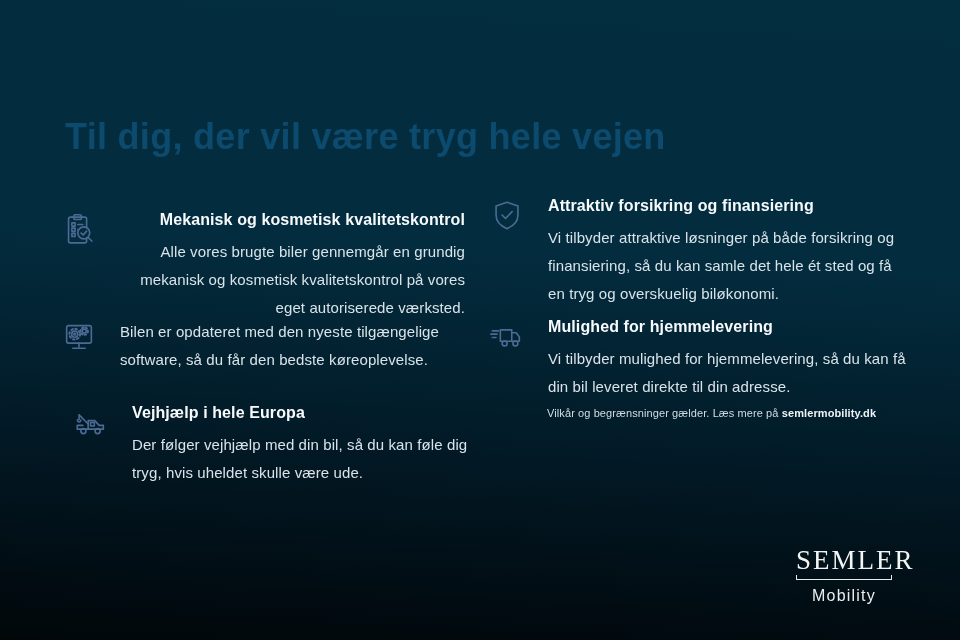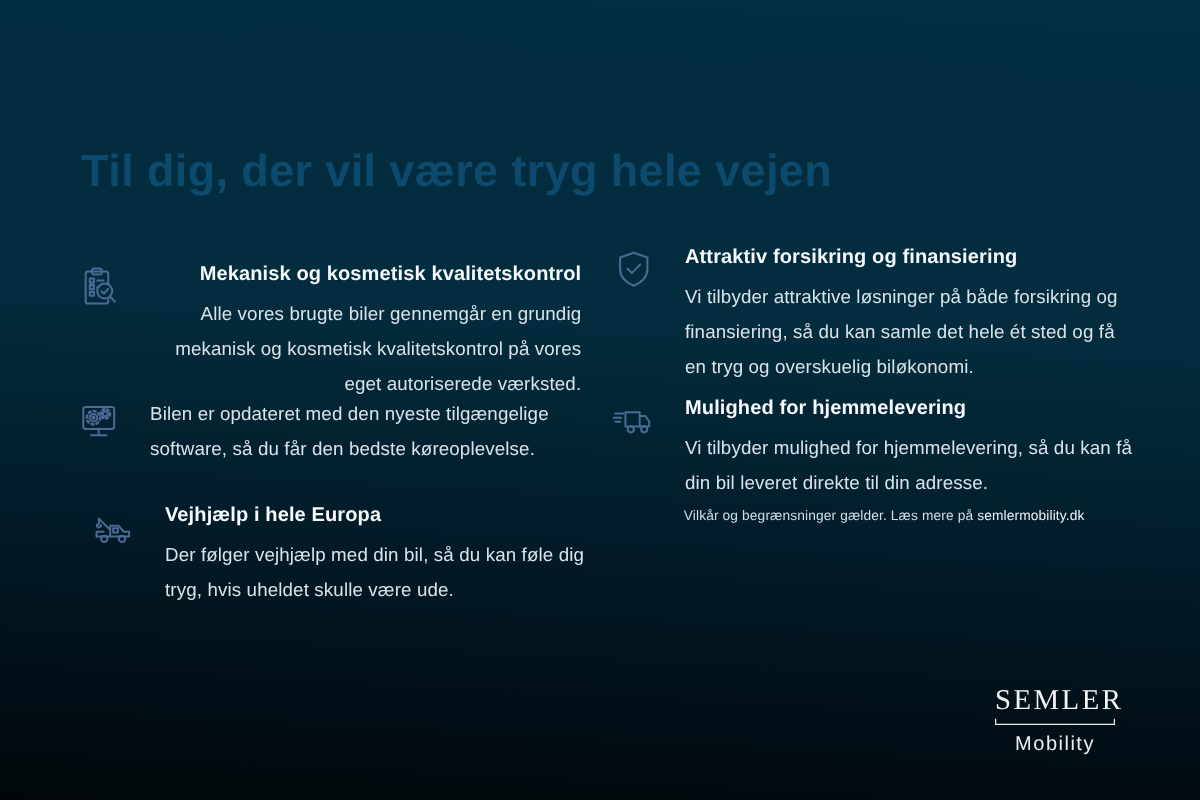--- a/index.html
+++ b/index.html
@@ -35,29 +35,29 @@
   .f-pos-2 { left: 60px; top: 318px; width: 405px; }
   .f-pos-3 { left: 72px; top: 404px; width: 405px; }
   .f-pos-4 { left: 488px; top: 197px; width: 428px; }
   .f-pos-5 { left: 488px; top: 318px; width: 428px; }
 
   .legal {
     position: absolute; left: 547px; top: 405px;
     font-size: 11px; line-height: 17.5px; color: #d3dde2; letter-spacing: 0.1px;
   }
   .legal .line { white-space: nowrap; }
-  .legal b { font-weight: 400; color: #eef3f6; }
+  .legal b { font-weight: 700; color: #eef3f6; }
 
   .logo {
     position: absolute; left: 796px; top: 547px; width: 96px;
     text-align: center; color: #f3f4f4;
   }
   .logo-brand {
     font-family: "Liberation Serif", serif;
-    font-size: 23px; font-weight: 400; letter-spacing: 2px;
+    font-size: 27px; font-weight: 400; letter-spacing: 2px;
     white-space: nowrap; line-height: 26px;
   }
   .logo-rule {
     height: 4px; margin-top: 2px;
     border-left: 1.5px solid #e8eaea;
     border-right: 1.5px solid #e8eaea;
     border-bottom: 1.5px solid #e8eaea;
   }
   .logo-sub {
     margin-top: 7px; font-size: 16px; letter-spacing: 1.2px; color: #eceeee;

